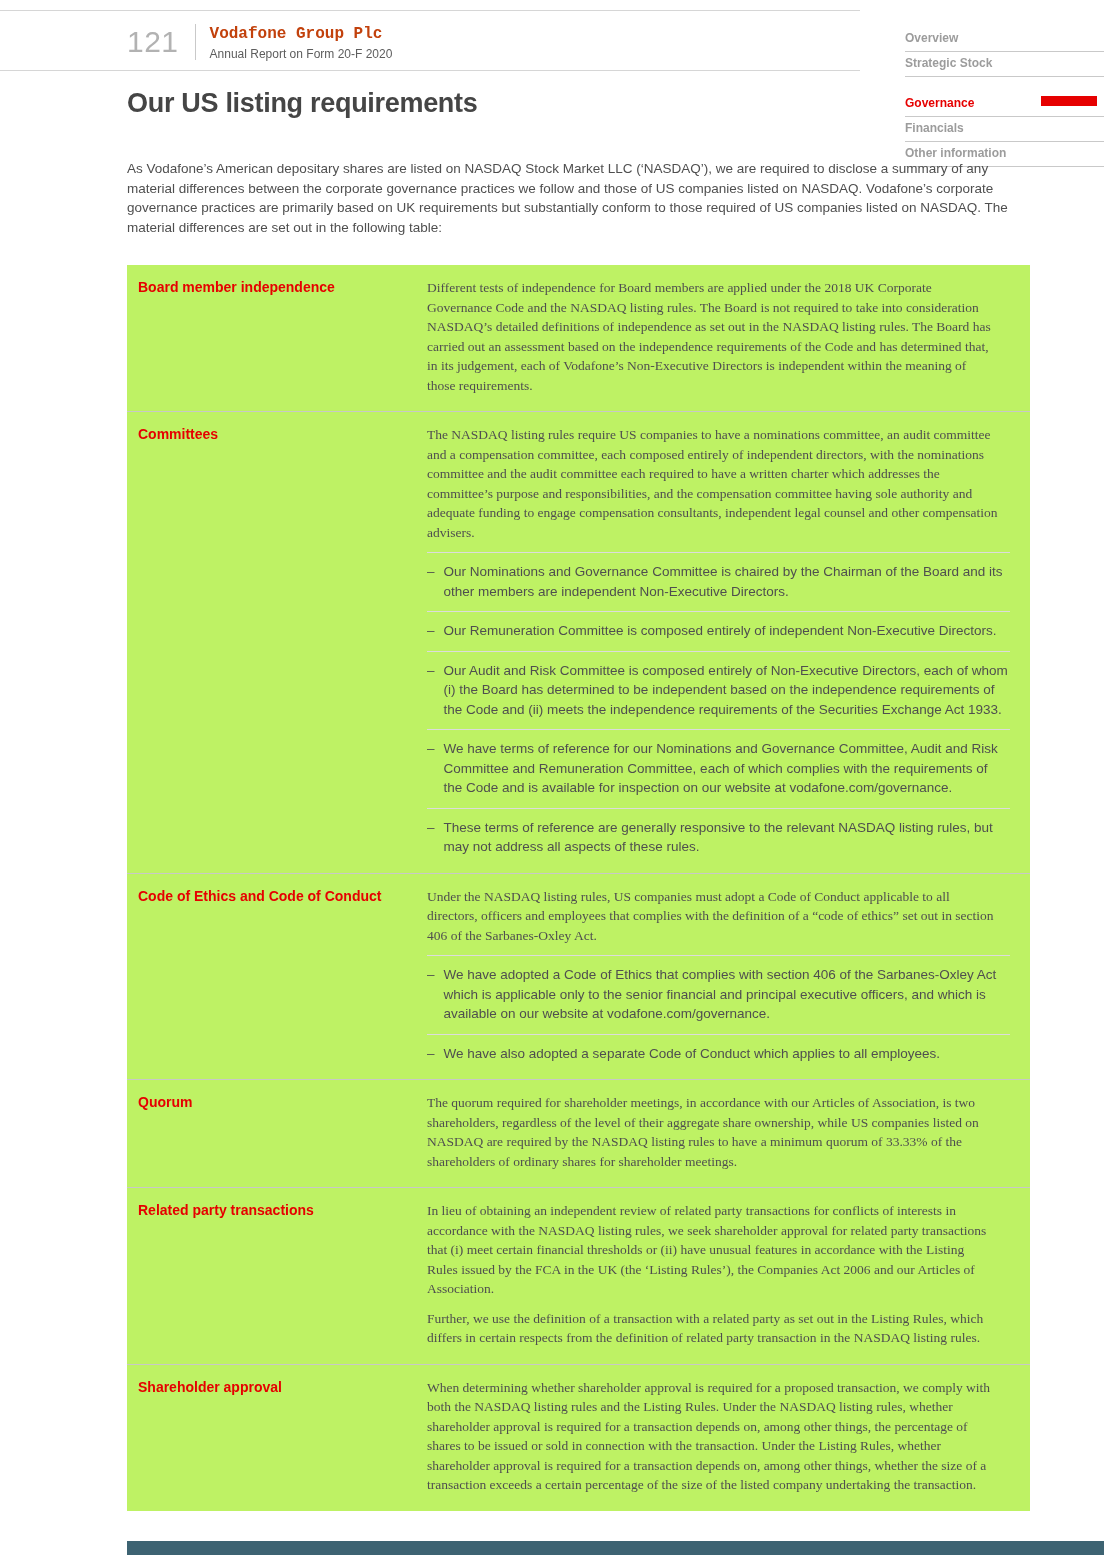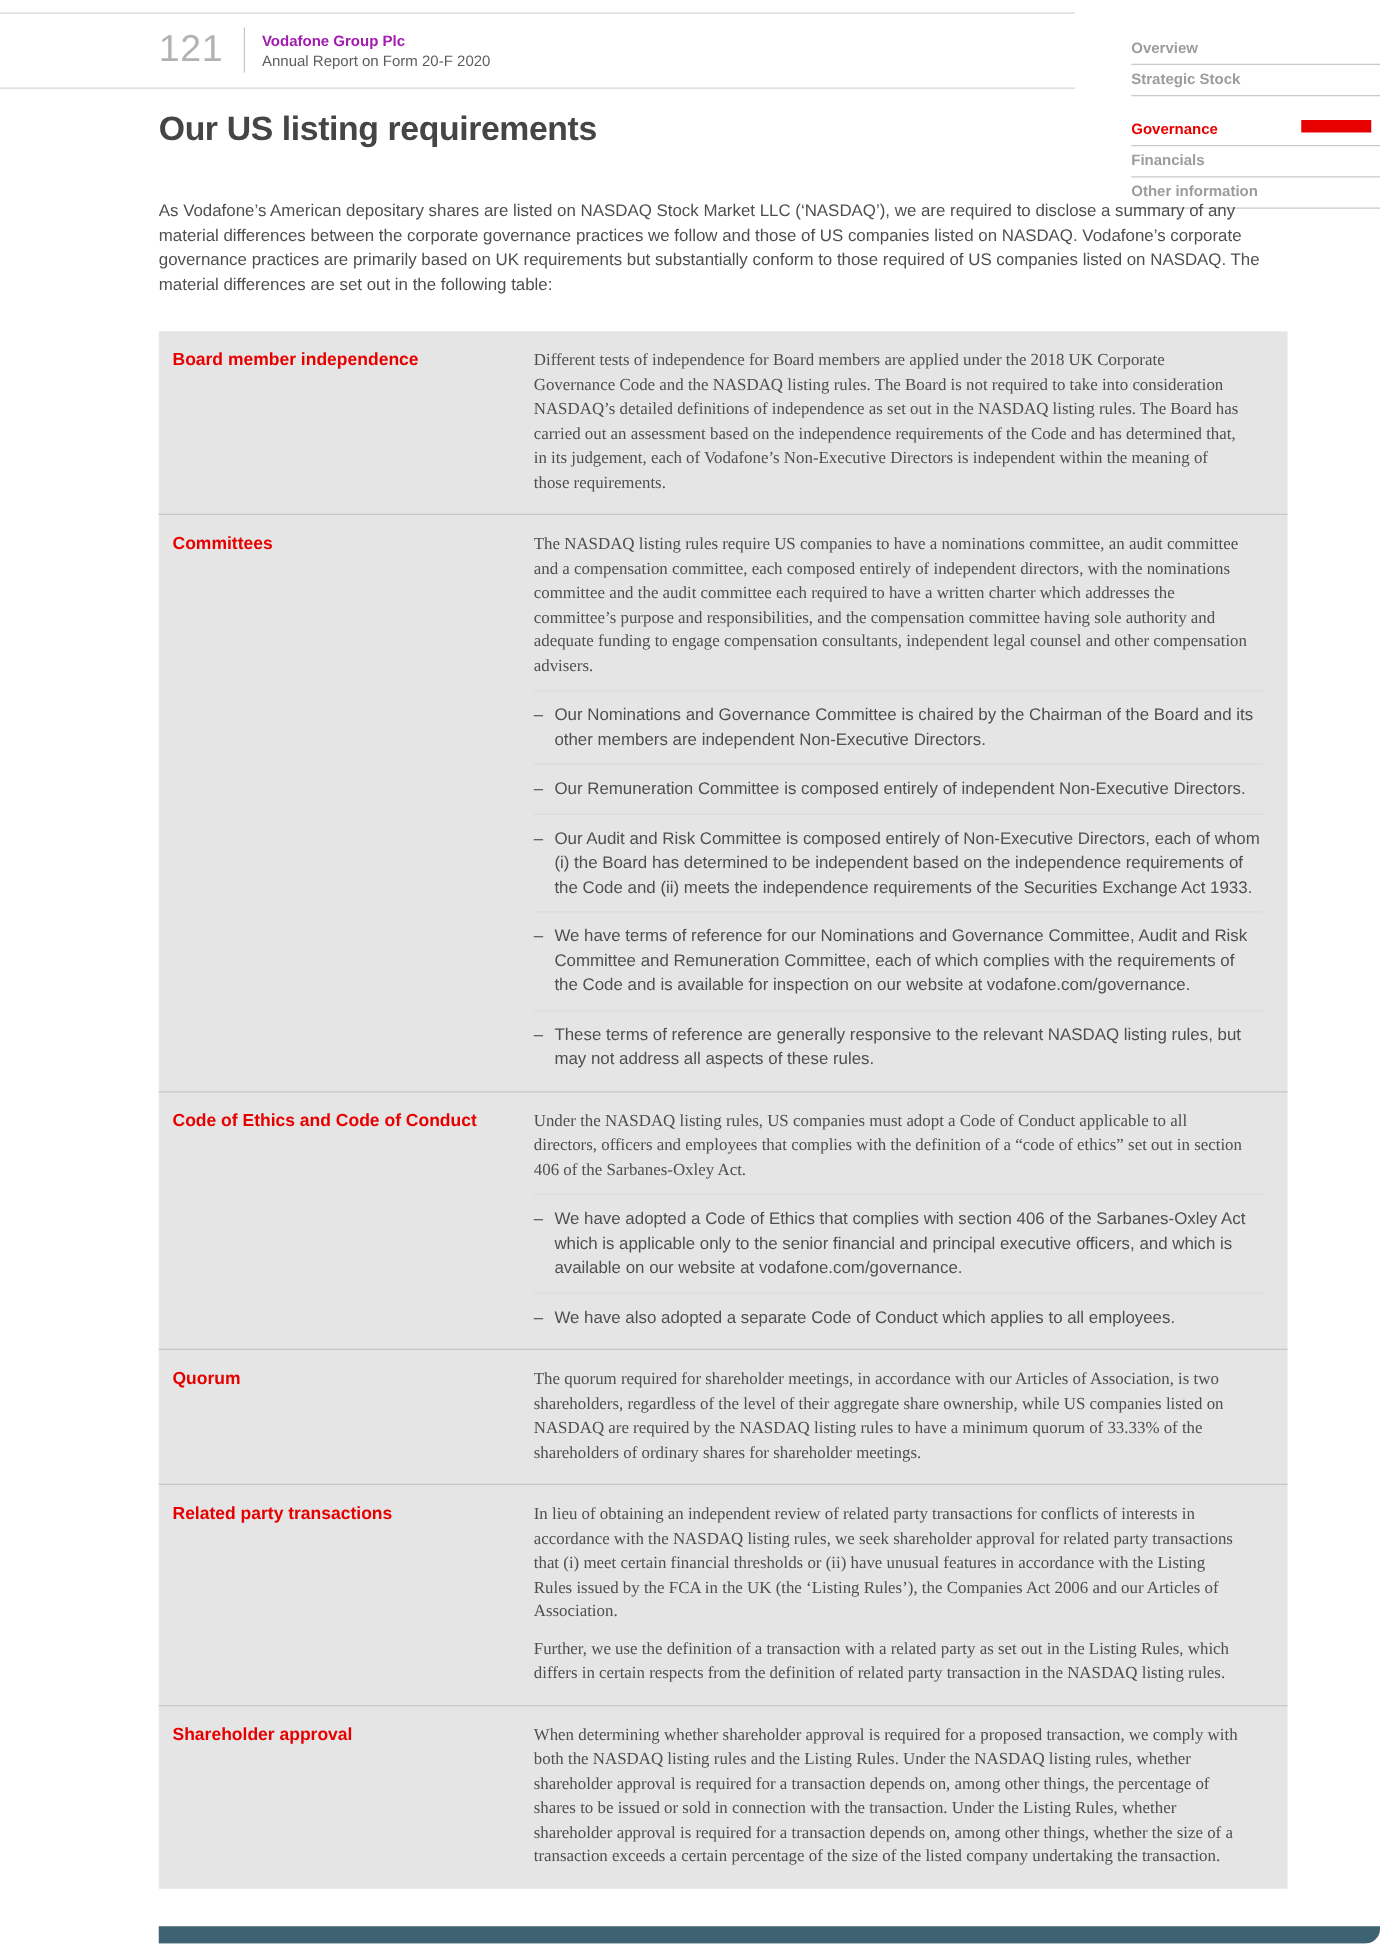--- a/index.html
+++ b/index.html
@@ -7,40 +7,39 @@
   body {
     font-family: "Liberation Sans", sans-serif;
     color:#4f4f4f;
   }
   .page {
     position:relative;
     width:1104px;
     height:1555px;
     background:#ffffff;
     overflow:hidden;
-    border-radius:12px;
   }
 
   
   .header-rule { position:absolute; left:0; width:860px; height:1px; background:#d6d6d6; }
   .header-rule.top { top:10px; }
   .header-rule.bottom { top:70px; }
   .header-inner {
     position:absolute; top:22px; left:127px;
     display:flex; align-items:center;
   }
   .page-num {
     font-size:30px; color:#b2b2b2; line-height:1;
     letter-spacing:0.5px;
   }
   .header-divider {
     width:1px; height:36px; background:#c9c9c9; margin:0 14px 0 16px;
   }
   .header-text { padding-top:2px; }
-  .header-company { font-size:12px; font-weight:bold; color:#a21caf; line-height:1.35; }
+  .header-company { font-size:16px; font-weight:bold; color:#c2410c; line-height:1.35;font-family:Liberation Mono, monospace; }
   .header-report { font-size:12px; color:#5d5d5d; line-height:1.35; }
 
   
   .section-nav {
     position:absolute; top:27px; left:905px; width:199px;
   }
   .nav-item {
     position:relative;
     font-size:12px; font-weight:bold; color:#9c9c9c;
     padding:4px 0 6px 0;
@@ -64,21 +63,21 @@
   }
   .intro {
     margin-top:40px;
     font-size:13.5px; line-height:19.5px; color:#4f4f4f;
     width:900px;
   }
 
   
   .req-table {
     margin-top:28px;
-    background:#e5e5e5;
+    background:#bef264;
     width:903px;
   }
   .req-row { display:flex; }
   .req-row + .req-row { border-top:1px solid #c8c8c8; }
   .req-label {
     flex:0 0 300px;
     padding:13px 16px 16px 11px;
     font-size:14px; font-weight:bold; color:#e60000;
     line-height:1.3;
   }

